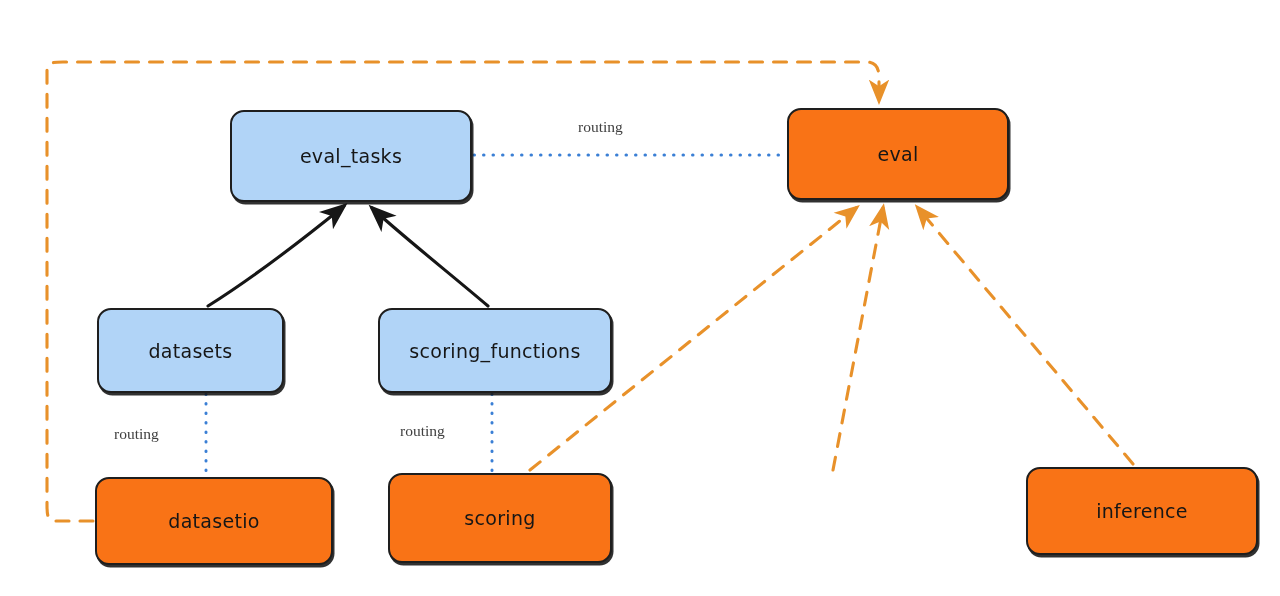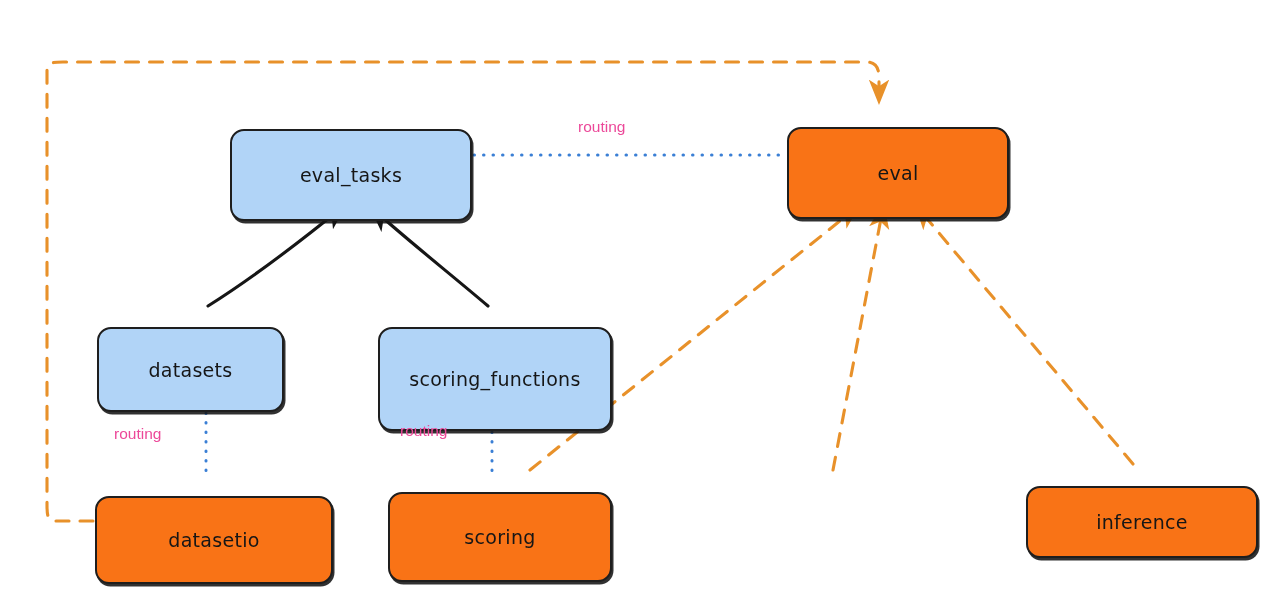--- a/index.html
+++ b/index.html
@@ -27,36 +27,35 @@
   }
   .node {
     position: absolute;
     box-sizing: border-box;
     border: 2.6px solid #1e1e1e;
     border-radius: 14px;
     display: flex;
     align-items: center;
     justify-content: center;
     box-shadow: 1.5px 2.5px 0 0 rgba(20,20,20,0.88);
-    margin-top: 19px;
   }
   .node.blue  { background: #b1d4f7; }
   .node.green { background: #f97316; }
   .node-label {
     font-family: "DejaVu Sans", sans-serif;
     font-size: 19px;
     color: #161616;
     letter-spacing: 0.3px;
     white-space: nowrap;
   }
   .edge-label {
     position: absolute;
-    font-family: Liberation Sans, sans-serif;
+    font-family: Liberation Serif, serif;
     font-size: 15.5px;
-    color: #ec4899;
+    color: #404040;
     white-space: nowrap;
   }
 </style>
 </head>
 <body>
 
 <div id="canvas">
 
   <svg id="edges" viewBox="0 0 1280 596" xmlns="http://www.w3.org/2000/svg">
     <defs>
@@ -105,34 +104,34 @@
   </div>
 
   <div class="node green" style="left:787px; top:108px; width:222px; height:92px;">
     <span class="node-label">eval</span>
   </div>
 
   <div class="node blue" style="left:97px; top:308px; width:187px; height:85px;">
     <span class="node-label">datasets</span>
   </div>
 
-  <div class="node blue" style="left:378px; top:308px; width:234px; height:104px;">
+  <div class="node blue" style="left:378px; top:308px; width:234px; height:85px;">
     <span class="node-label">scoring_functions</span>
   </div>
 
   <div class="node green" style="left:95px; top:477px; width:238px; height:88px;justify-content:center;">
     <span class="node-label">datasetio</span>
   </div>
 
   <div class="node green" style="left:388px; top:473px; width:224px; height:90px;">
     <span class="node-label">scoring</span>
   </div>
 
 
-  <div class="node green" style="left:1026px; top:467px; width:232px; height:72px;">
+  <div class="node green" style="left:1026px; top:467px; width:232px; height:88px;">
     <span class="node-label">inference</span>
   </div>
 
   <div class="edge-label" style="left:578px; top:118px;">routing</div>
   <div class="edge-label" style="left:114px; top:425px;">routing</div>
   <div class="edge-label" style="left:400px; top:422px;">routing</div>
 
 </div>
 
 </body></html>

